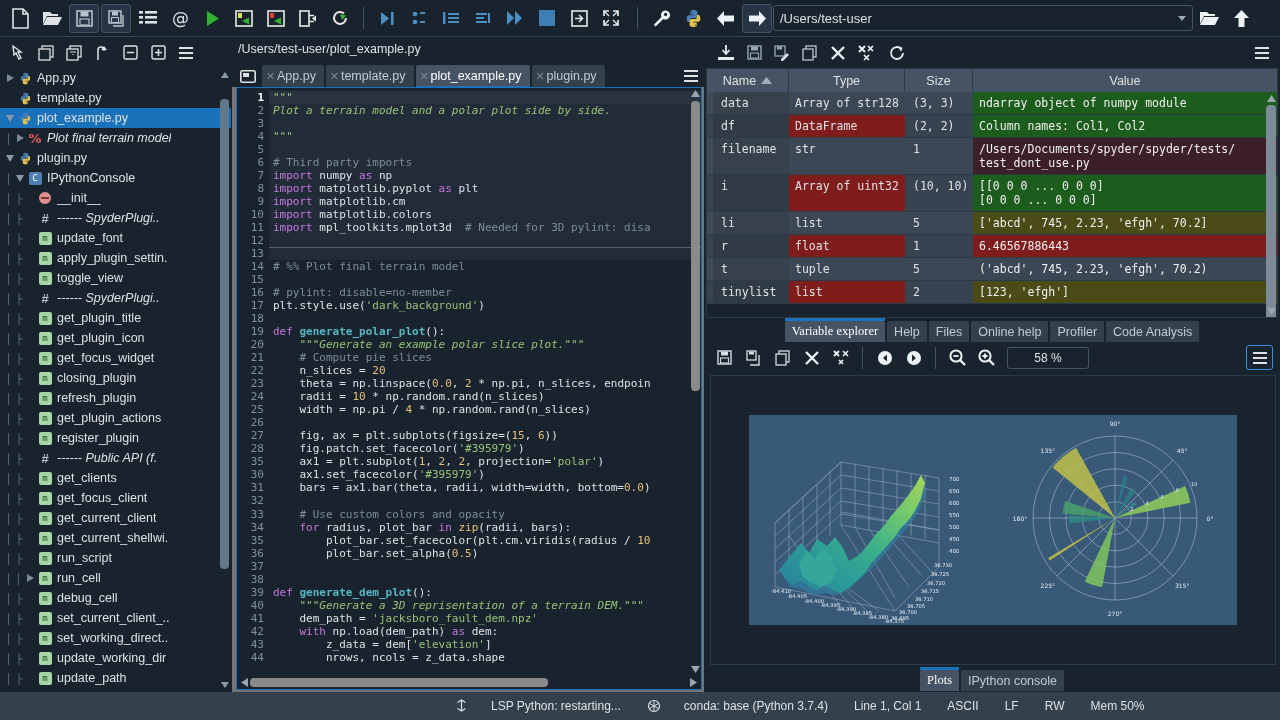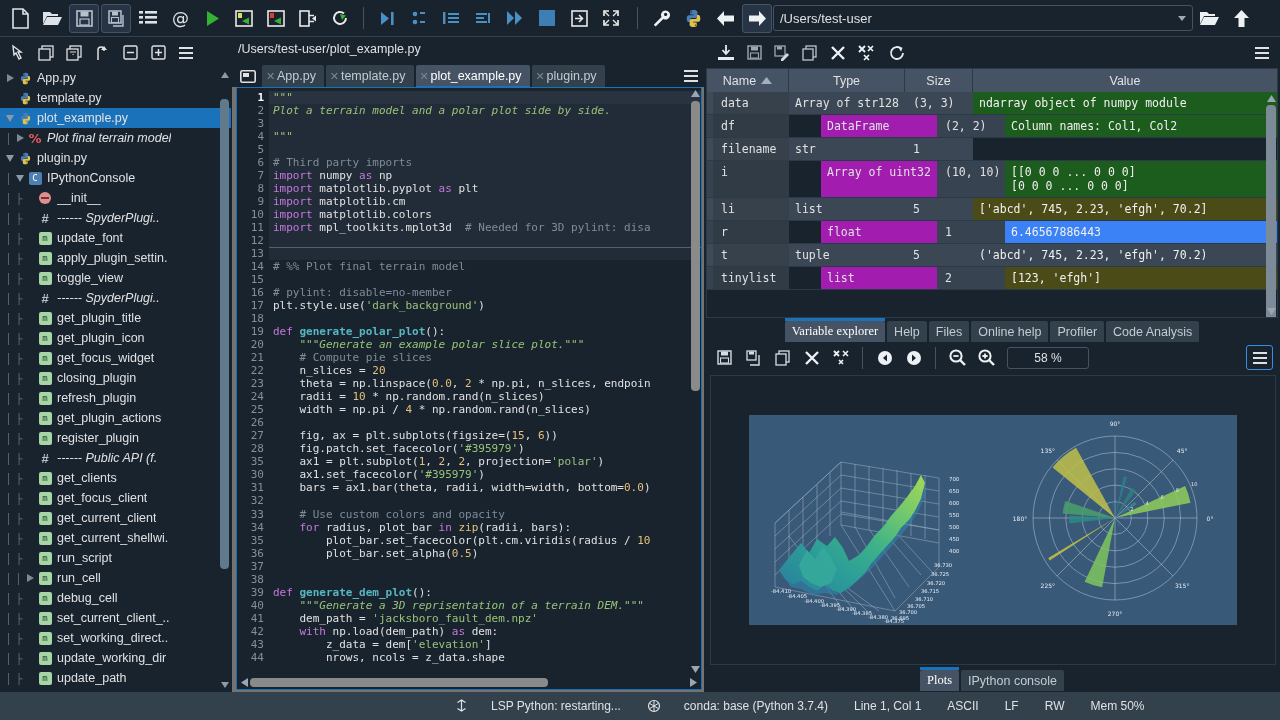--- a/index.html
+++ b/index.html
@@ -120,21 +120,21 @@
     font-family: "DejaVu Sans Mono", monospace; font-size: 11.5px; position: relative; }
   .vhead { height: 23px; display: flex; flex: none; background: #455364; }
   .vhead div { display: flex; align-items: center; justify-content: center; color: #e0e1e3;
     font-family: "Liberation Sans", sans-serif; font-size: 12.5px; border-right: 1px solid #2b3a47; }
   .vhead div:last-child { border-right: none; }
   .vbody { flex: 1; overflow: hidden; position: relative; }
   .vrow { display: flex; border-bottom: 1px solid #2b3a47; }
   .vname { width: 76px; flex: none; background: #37414b; padding: 4px 0 4px 8px; color: #e0e1e3; }
   .vrow.alt .vname { background: #303b45; }
   .vtype { width: 116px; flex: none; background: #3b4754; padding: 4px 0 4px 6px; color: #e0e1e3; }
-  .vrow.alt .vtype { background: #a21caf; margin-left: 32px; }
+  .vrow.alt .vtype { background: #7f1d1d; }
   .vsize { width: 68px; flex: none; background: #3b4754; padding: 4px 0 4px 8px; color: #e0e1e3; }
   .vrow.alt .vsize { background: #374350; }
   .vval { flex: 1; padding: 4px 0 4px 6px; color: #f0f0f0; overflow: hidden; white-space: pre-line; }
   .vside { width: 6px; flex: none; background: #3f4b57; }
   .vrow.alt .vside { background: #374350; }
 
   .vtable-scroll { position: absolute; right: 1px; top: 24px; bottom: 1px; width: 10px; }
   .vtable-scroll .thumb { position: absolute; left: 0; width: 10px; background: #7d8b99; border-radius: 4px; }
   .vtable-scroll .up, .vtable-scroll .down { position: absolute; left: 0; width: 10px; height: 10px;
     display: flex; align-items: center; justify-content: center; }
@@ -912,20 +912,22 @@
                 <div class="vname">df</div>
                 <div class="vtype">DataFrame</div>
                 <div class="vsize">(2, 2)</div>
                 <div class="vval" style="background:#1c5c1c">Column names: Col1, Col2</div>
               </div>
               <div class="vrow">
                 <div class="vside"></div>
                 <div class="vname">filename</div>
                 <div class="vtype">str</div>
                 <div class="vsize">1</div>
+                <div class="vval" style="background:#3d1f28">/Users/Documents/spyder/spyder/tests/
+test_dont_use.py</div>
               </div>
               <div class="vrow alt">
                 <div class="vside"></div>
                 <div class="vname">i</div>
                 <div class="vtype">Array of uint32</div>
                 <div class="vsize">(10, 10)</div>
                 <div class="vval" style="background:#1c5c1c">[[0 0 0 ... 0 0 0]
  [0 0 0 ... 0 0 0]</div>
               </div>
               <div class="vrow">
@@ -933,21 +935,21 @@
                 <div class="vname">li</div>
                 <div class="vtype">list</div>
                 <div class="vsize">5</div>
                 <div class="vval" style="background:#4b4b17">['abcd', 745, 2.23, 'efgh', 70.2]</div>
               </div>
               <div class="vrow alt">
                 <div class="vside"></div>
                 <div class="vname">r</div>
                 <div class="vtype">float</div>
                 <div class="vsize">1</div>
-                <div class="vval" style="background:#3b82f6">6.46567886443</div>
+                <div class="vval" style="background:#7f1d1d">6.46567886443</div>
               </div>
               <div class="vrow">
                 <div class="vside"></div>
                 <div class="vname">t</div>
                 <div class="vtype">tuple</div>
                 <div class="vsize">5</div>
                 <div class="vval" style="background:#3b4754">('abcd', 745, 2.23, 'efgh', 70.2)</div>
               </div>
               <div class="vrow alt">
                 <div class="vside"></div>

